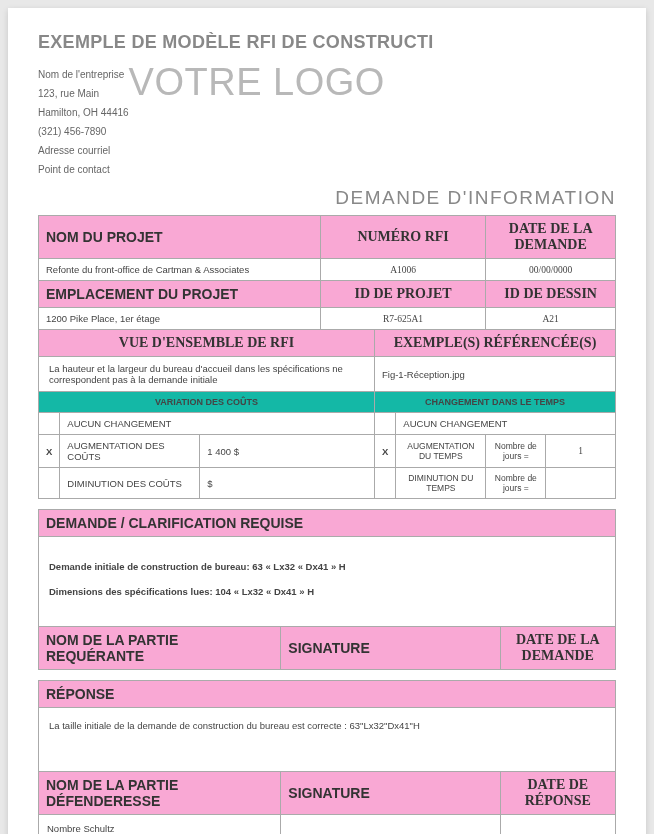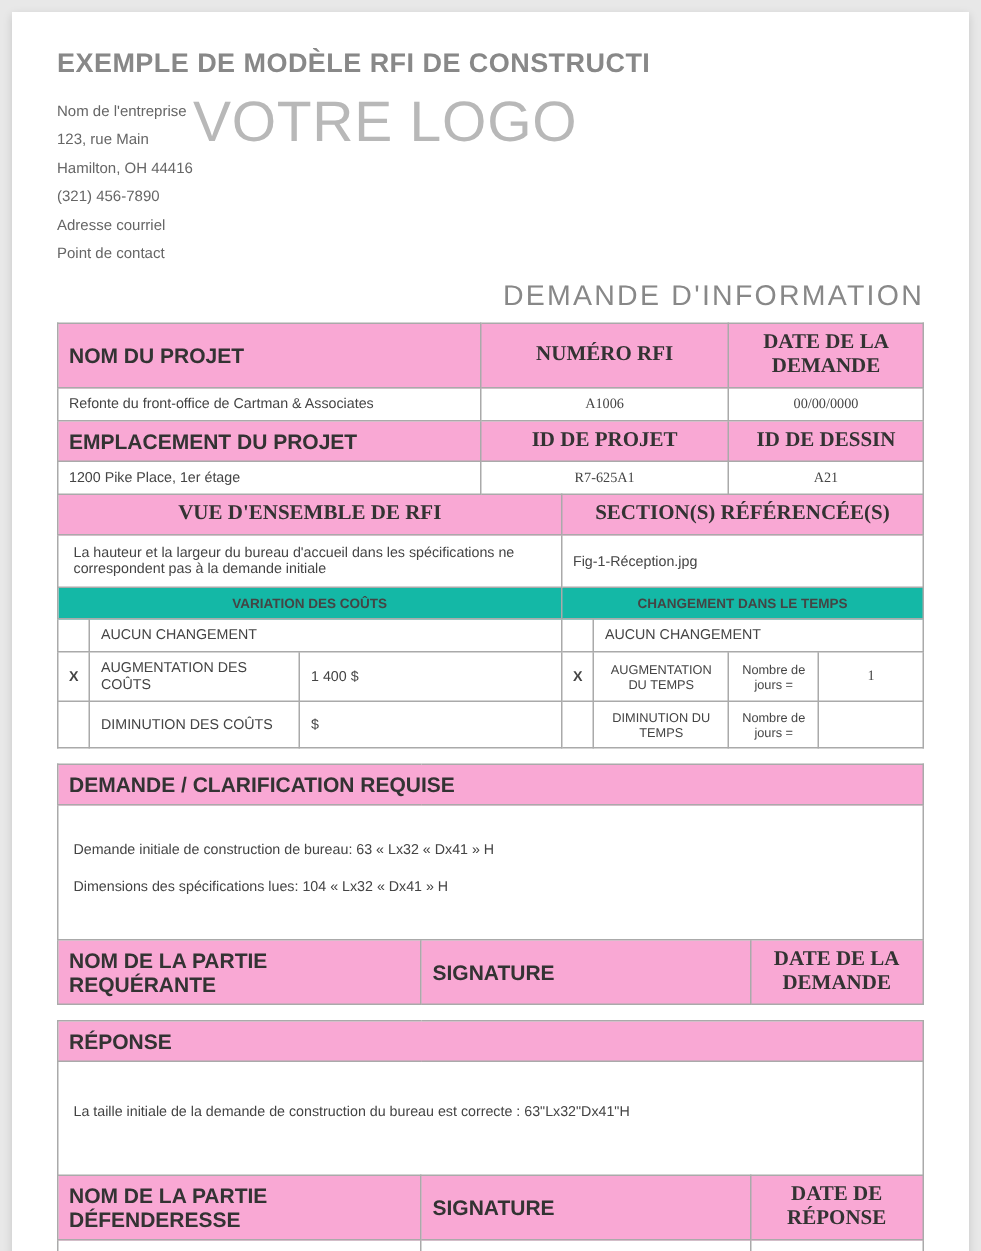--- a/index.html
+++ b/index.html
@@ -110,21 +110,21 @@
       <td class="hdr ctr" colspan="3">ID DE PROJET</td>
       <td class="hdr ctr" colspan="3">ID DE DESSIN</td>
     </tr>
     <tr>
       <td colspan="3">1200 Pike Place, 1er étage</td>
       <td class="ctr" colspan="3">R7-625A1</td>
       <td class="ctr" colspan="3">A21</td>
     </tr>
     <tr>
       <td class="hdr ctr" colspan="4">VUE D'ENSEMBLE DE RFI</td>
-      <td class="hdr ctr" colspan="5">SECTION(S) RÉFÉRENCÉE(S)</td>
+      <td class="hdr ctr" colspan="5">EXEMPLE(S) RÉFÉRENCÉE(S)</td>
     </tr>
     <tr>
       <td colspan="4" style="padding:6px 10px;">La hauteur et la largeur du bureau d'accueil dans les spécifications ne correspondent pas à la demande initiale</td>
       <td colspan="5">Fig-1-Réception.jpg</td>
     </tr>
     <tr>
       <td class="hdrg" colspan="4">VARIATION DES COÛTS</td>
       <td class="hdrg" colspan="5">CHANGEMENT DANS LE TEMPS</td>
     </tr>
     <tr>
@@ -155,21 +155,21 @@
     </table>
 
   <div style="height:10px;"></div>
 
   <table>
     <tbody>
         <tr>
           <td class="hdr" colspan="3">DEMANDE / CLARIFICATION REQUISE</td>
         </tr>
     <tr>
-          <td colspan="3" style="padding:24px 10px 10px 10px; height:90px; vertical-align:top;">
+          <td colspan="3" style="padding:24px 10px 10px 10px; height:90px; vertical-align:top;font-weight:bold;">
       <div>Demande initiale de construction de bureau: 63 « Lx32 « Dx41 » H</div>
       <div style="height:14px;"></div>
       <div>Dimensions des spécifications lues: 104 « Lx32 « Dx41 » H</div>
     </td>
         </tr>
     <tr>
       <td class="hdr" style="width:42%;">NOM DE LA PARTIE REQUÉRANTE</td>
       <td class="hdr" style="width:38%;">SIGNATURE</td>
       <td class="hdr ctr" style="width:20%;">DATE DE LA DEMANDE</td>
     </tr>
@@ -177,21 +177,21 @@
     </table>
 
   <div style="height:10px;"></div>
 
   <table>
     <tbody>
         <tr>
           <td class="hdr" colspan="3">RÉPONSE</td>
         </tr>
     <tr>
-          <td colspan="3" style="padding:28px 10px; height:76px; vertical-align:top;">
+          <td colspan="3" style="padding:12px 10px; height:64px; vertical-align:top;">
       <div>La taille initiale de la demande de construction du bureau est correcte : 63"Lx32"Dx41"H</div>
     </td>
         </tr>
     <tr>
       <td class="hdr" style="width:42%;">NOM DE LA PARTIE DÉFENDERESSE</td>
       <td class="hdr" style="width:38%;">SIGNATURE</td>
       <td class="hdr ctr" style="width:20%;">DATE DE RÉPONSE</td>
     </tr>
     <tr class="double-bottom">
       <td style="padding:8px;">Nombre Schultz</td>

